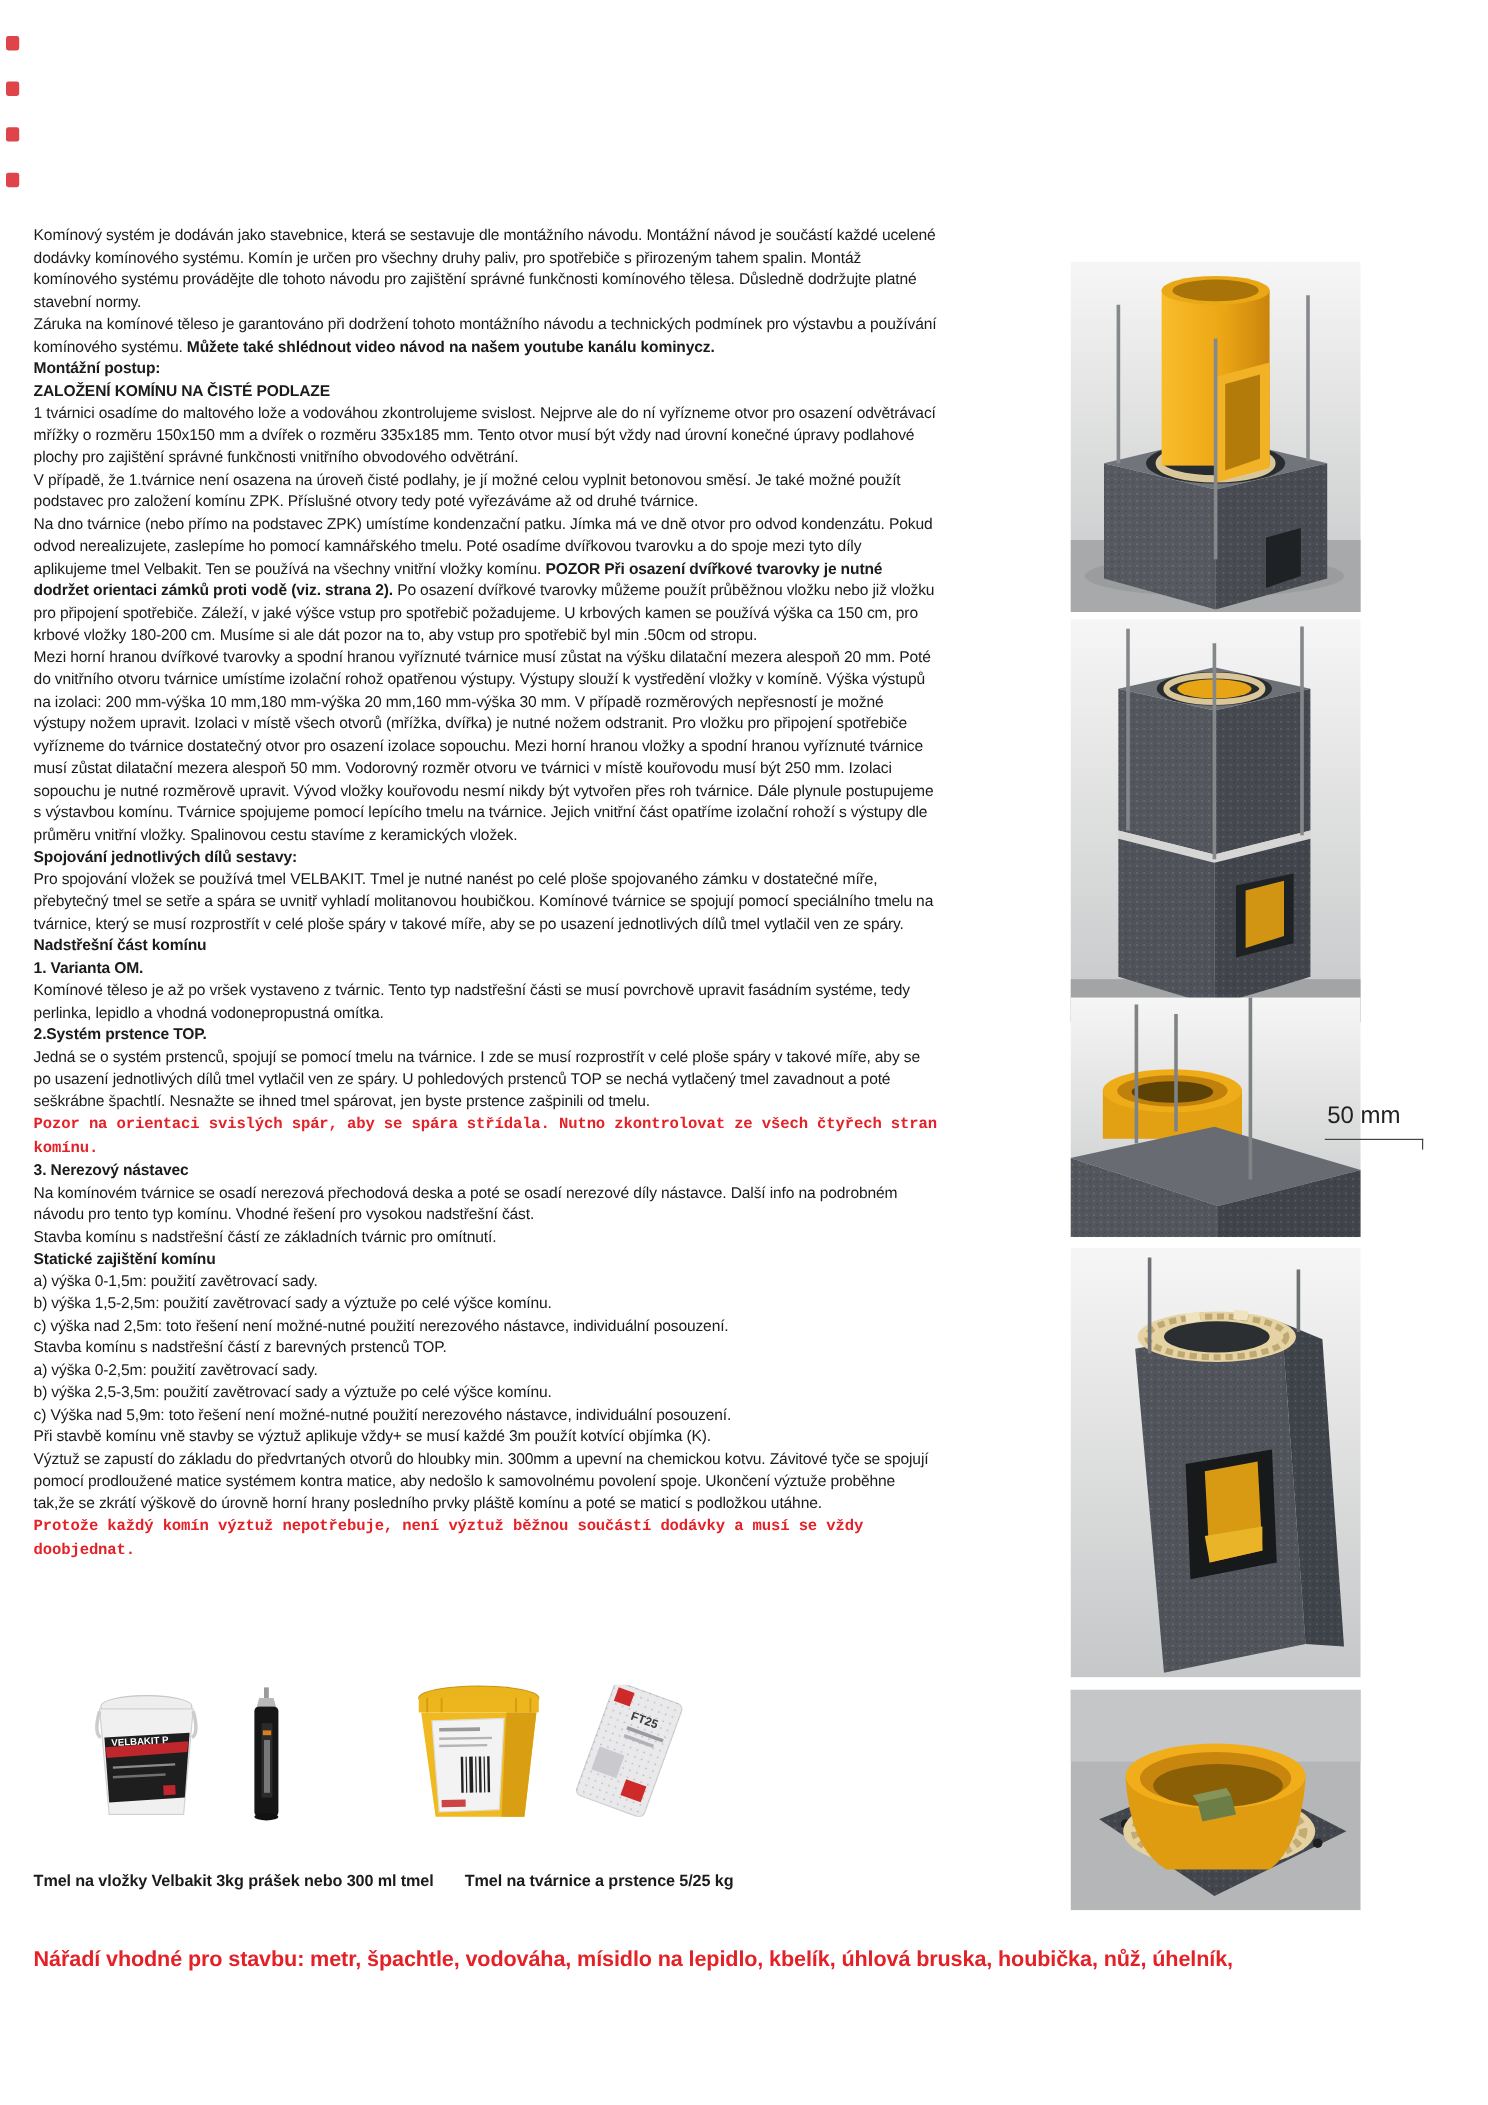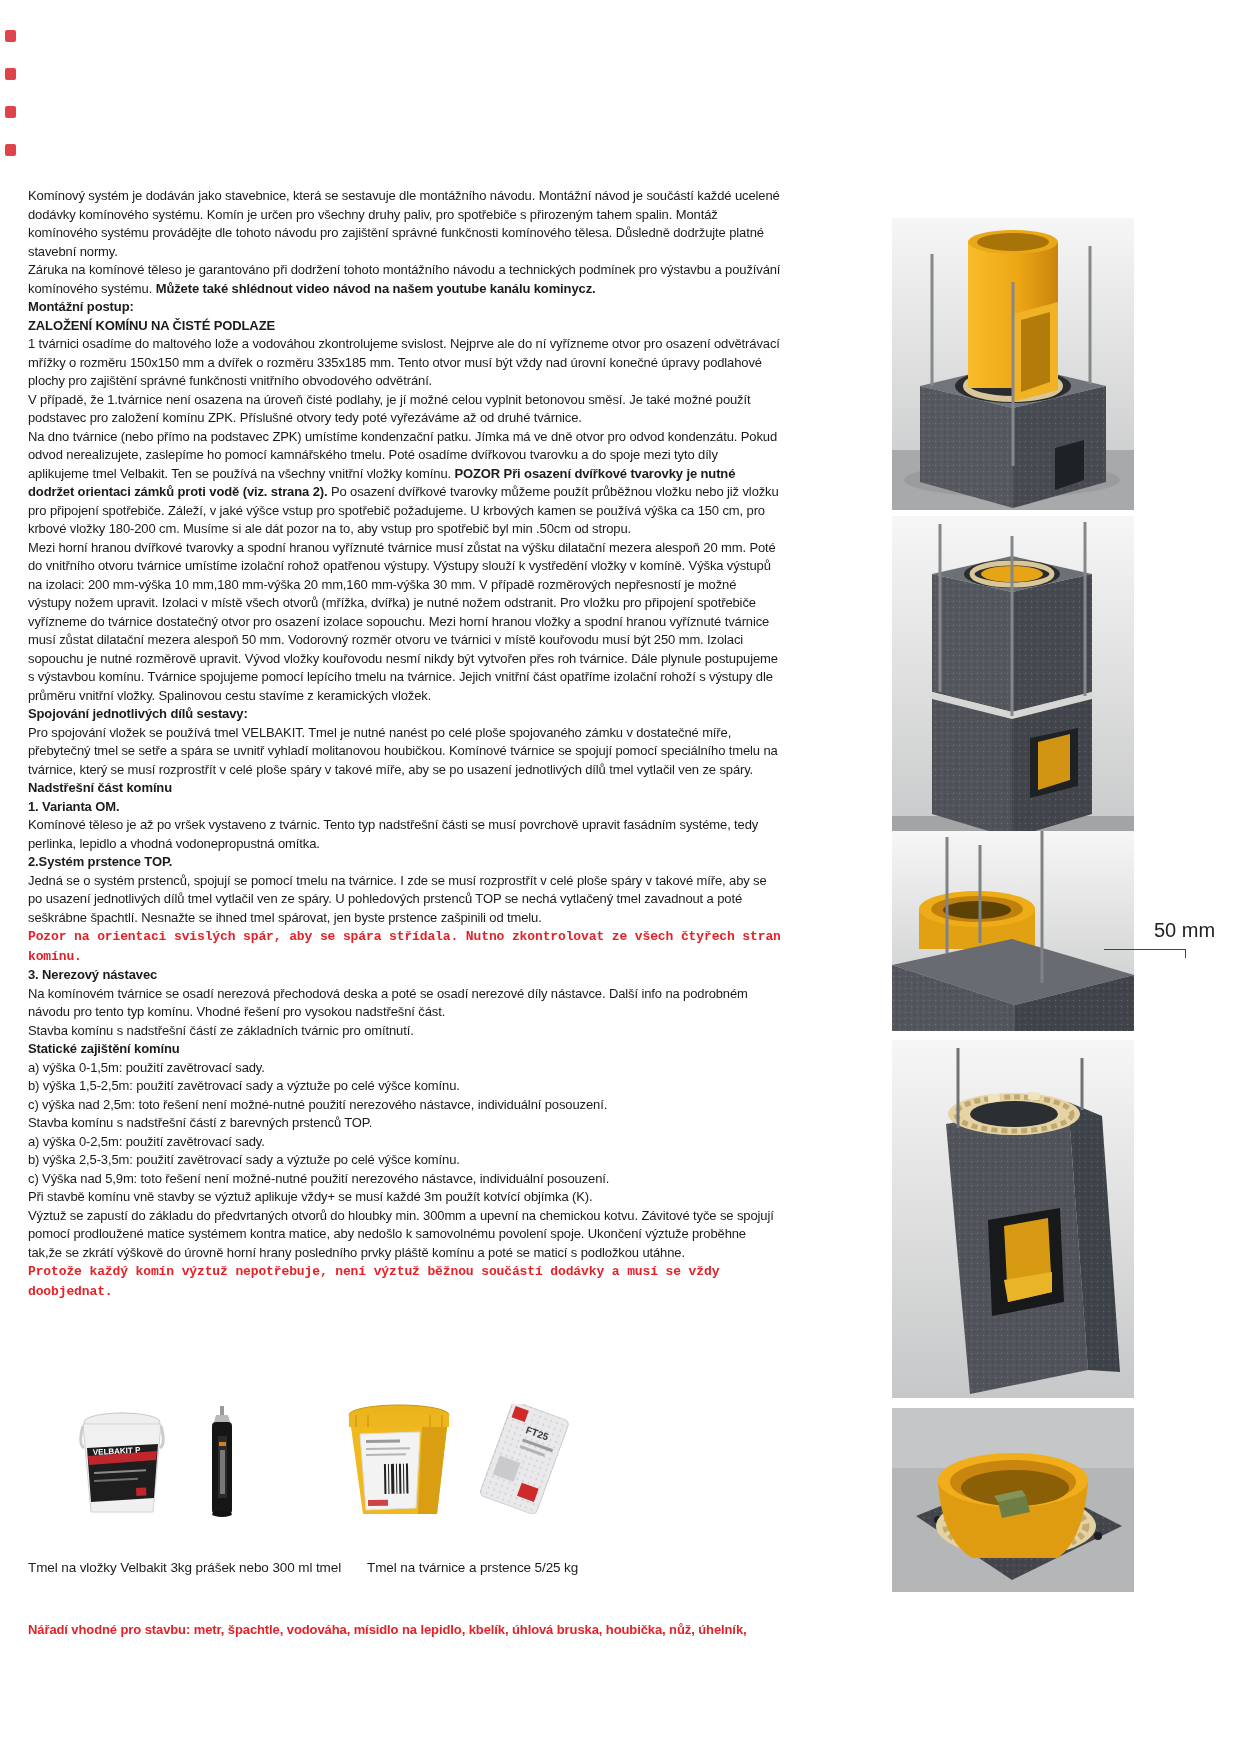--- a/index.html
+++ b/index.html
@@ -23,38 +23,38 @@
   
   .fig{position:absolute;left:892px;width:242px;overflow:hidden;}
   .fig svg{display:block;width:100%;height:100%;}
   #fig1{top:218px;height:292px;}
   #fig2{top:516px;height:336px;}
   #fig3{top:831px;height:200px;}
   #fig4{top:1040px;height:358px;}
   #fig5{top:1408px;height:184px;}
 
   
-  .dim-label{position:absolute;left:1106px;top:919px;font-size:20px;color:#222;margin-left:48px;}
+  .dim-label{position:absolute;left:1106px;top:919px;font-size:20px;color:#222;}
   .dim-line{position:absolute;left:1104px;top:949px;width:82px;border-top:1.6px solid #444;}
   .dim-line::after{
     content:"";position:absolute;right:0;top:-1px;width:0;height:9px;border-right:1.6px solid #444;
   }
 
   
   .product{position:absolute;}
   .product svg{display:block;width:100%;height:100%;}
   #prod1{left:74px;top:1404px;width:96px;height:114px;}
   #prod2{left:208px;top:1406px;width:28px;height:112px;}
   #prod3{left:344px;top:1402px;width:110px;height:116px;}
   #prod4{left:472px;top:1404px;width:104px;height:110px;}
 
   
-  .caption-row{position:absolute;left:28px;top:1560px;font-size:13.5px;font-weight:normal;letter-spacing:-0.1px;}
+  .caption-row{position:absolute;left:28px;top:1560px;font-size:13.5px;font-weight:bold;letter-spacing:-0.1px;}
   .caption-row .second{margin-left:26px;}
-  .tools-line{position:absolute;left:28px;top:1622px;font-size:13px;font-weight:bold;color:#e42127;letter-spacing:-0.1px;}
+  .tools-line{position:absolute;left:28px;top:1622px;font-size:18px;font-weight:bold;color:#e42127;letter-spacing:-0.1px;}
 
   
   .edge-marks{position:absolute;left:5px;top:30px;width:14px;}
   .edge-marks i{display:block;width:11px;height:12px;background:#d8232a;opacity:.85;margin:0 0 26px 0;border-radius:2px;}
 </style>
 </head>
 <body>
 
 <div class="page">
 

